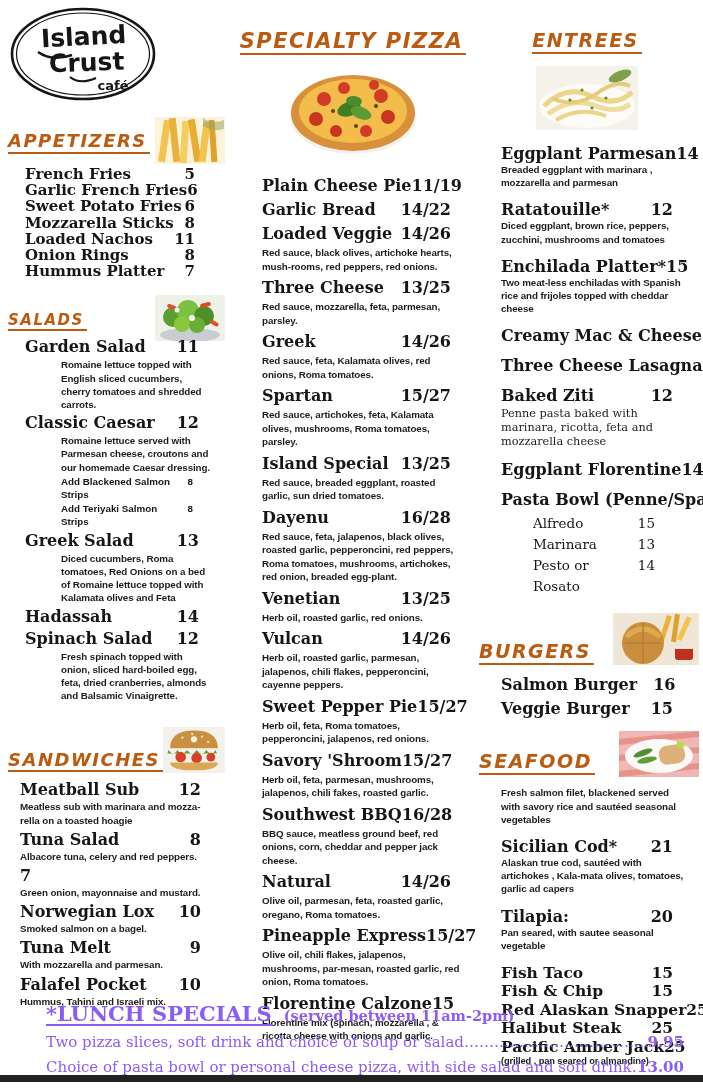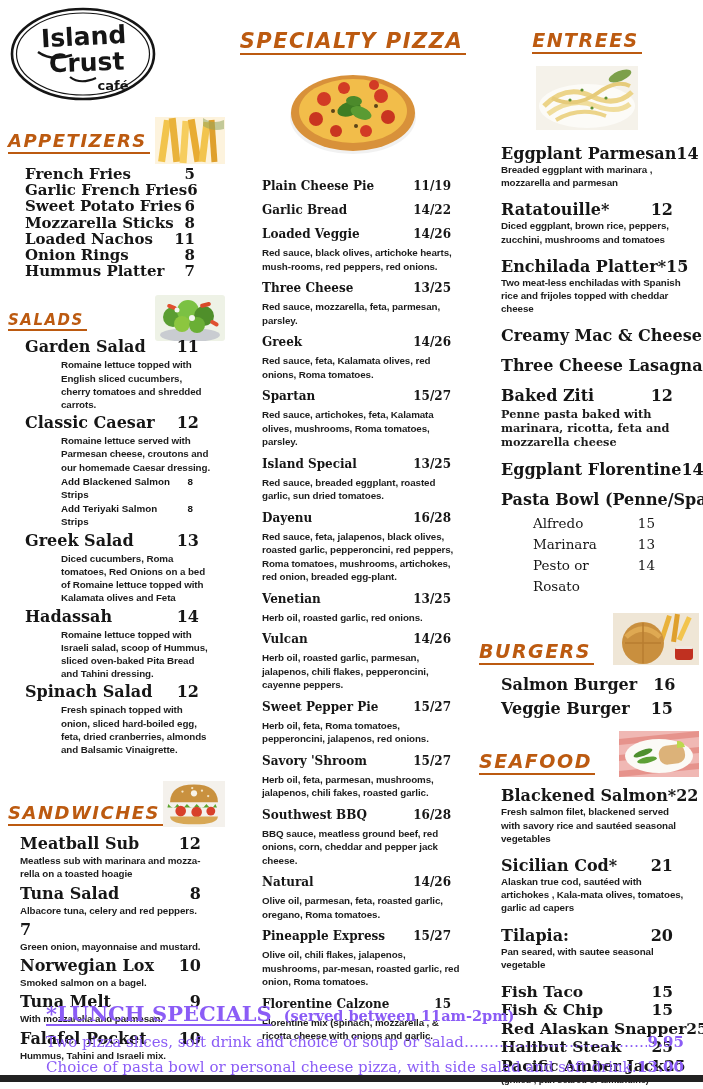--- a/index.html
+++ b/index.html
@@ -41,21 +41,21 @@
   .snd-items{margin:8px 0 0 20px;padding-right:34px;}
   .snd-items .row{font-size:16px;line-height:20px;margin-top:3px;}
   .snd-desc{text-align:left;margin:0 0 2px 0;}
 
   
   .pz-title{text-align:center;margin-top:30px;}
   .pz-title .sec-head{font-size:21px;}
   .pizza-img{display:block;margin:16px auto 0;}
   .pz-items{margin-top:20px;}
   .pz-item{margin-bottom:5px;}
-  .pz-item .row{font-size:12px;line-height:18px;padding:0 20px 0 27px;align-items:center;}
+  .pz-item .row{font-size:16px;line-height:18px;padding:0 20px 0 27px;align-items:center;}
   .pz-desc{margin:3px 8px 2px 27px;line-height:13.5px;}
   .pz-item{margin-bottom:6px;}
 
   
   .en-title{text-align:center;margin-top:31px;}
   .en-title .sec-head{font-size:19px;}
   .pasta-img{display:block;margin:12px auto 0;}
   .en-items{margin-top:14px;}
   .en-item{margin-top:11px;}
   .en-item .row{font-size:16px;line-height:19px;padding:0 30px 0 30px;}
@@ -190,21 +190,20 @@
           </div>
         <div class="row">
             <span class="nm">Greek Salad</span>
             <span class="pr">13</span>
           </div>
         <p class="desc sal-desc" style="margin-block:1px;">Diced cucumbers, Roma  tomatoes, Red Onions on a bed of Romaine lettuce topped with Kalamata olives and Feta</p>
         <div class="row">
             <span class="nm">Hadassah</span>
             <span class="pr">14</span>
           </div>
-        <p class="desc sal-desc" style="margin-block:1px;">Romaine lettuce topped with Israeli salad, scoop of Hummus, sliced oven-baked Pita Bread and Tahini dressing.</p>
         <div class="row">
             <span class="nm">Spinach Salad</span>
             <span class="pr">12</span>
           </div>
         <p class="desc sal-desc" style="margin-block:1px;">Fresh spinach topped with onion, sliced hard-boiled egg, feta, dried cranberries, almonds and Balsamic Vinaigrette.</p>
       </div>
 
       <div class="head-row snd-head">
         <span class="sec-head">SANDWICHES</span>
         <svg width="70" height="52" viewBox="0 0 70 52">
@@ -442,21 +441,21 @@
           <div class="row">
               <span class="nm">Three Cheese Lasagna</span>
               <span class="pr">13</span>
             </div>
         </div>
         <div class="en-item">
           <div class="row">
               <span class="nm">Baked Ziti</span>
               <span class="pr">12</span>
             </div>
-          <p class="desc en-desc serif" style="margin-block:2px;font-weight:bold;">Penne pasta baked with marinara, ricotta, feta and mozzarella cheese</p>
+          <p class="desc en-desc serif" style="margin-block:2px;">Penne pasta baked with marinara, ricotta, feta and mozzarella cheese</p>
         </div>
         <div class="en-item">
           <div class="row">
               <span class="nm">Eggplant Florentine</span>
               <span class="pr">14</span>
             </div>
         </div>
         <div class="en-item">
           <div class="row">
               <span class="nm">Pasta Bowl (Penne/Spaghetti)</span>
@@ -511,24 +510,20 @@
           <path d="M0 8 L80 0 V6 L0 14 Z M0 24 L80 16 V22 L0 30 Z M0 40 L80 32 V38 L0 46 Z" fill="#e07a72" opacity=".6"></path>
           <ellipse cx="40" cy="25" rx="34" ry="17" fill="#fbfaf6"></ellipse>
           <rect x="40" y="14" width="26" height="19" rx="8" fill="#dcb279" transform="rotate(-8 53 24)"></rect>
           <ellipse cx="24" cy="22" rx="10" ry="3" fill="#4e8f2e" transform="rotate(-20 24 22)"></ellipse>
           <ellipse cx="28" cy="29" rx="10" ry="3" fill="#5da035" transform="rotate(-12 28 29)"></ellipse>
           <path d="M58 10 a7 7 0 0 1 8 6 l-8 1 Z" fill="#bcd94e"></path>
         </svg>
       </div>
       <div class="en-items" style="margin-top:2px;">
         <div class="en-item">
-          <div class="row">
-              <span class="nm">Blackened Salmon*</span>
-              <span class="pr">22</span>
-            </div>
           <p class="desc en-desc" style="margin-block:0;">Fresh salmon filet, blackened served with savory rice and sautéed seasonal vegetables</p>
         </div>
         <div class="en-item">
           <div class="row">
               <span class="nm">Sicilian Cod*</span>
               <span class="pr">21</span>
             </div>
           <p class="desc en-desc" style="margin-block:0;">Alaskan true cod, sautéed with artichokes , Kala-mata olives, tomatoes, garlic ad capers</p>
         </div>
         <div class="en-item">

